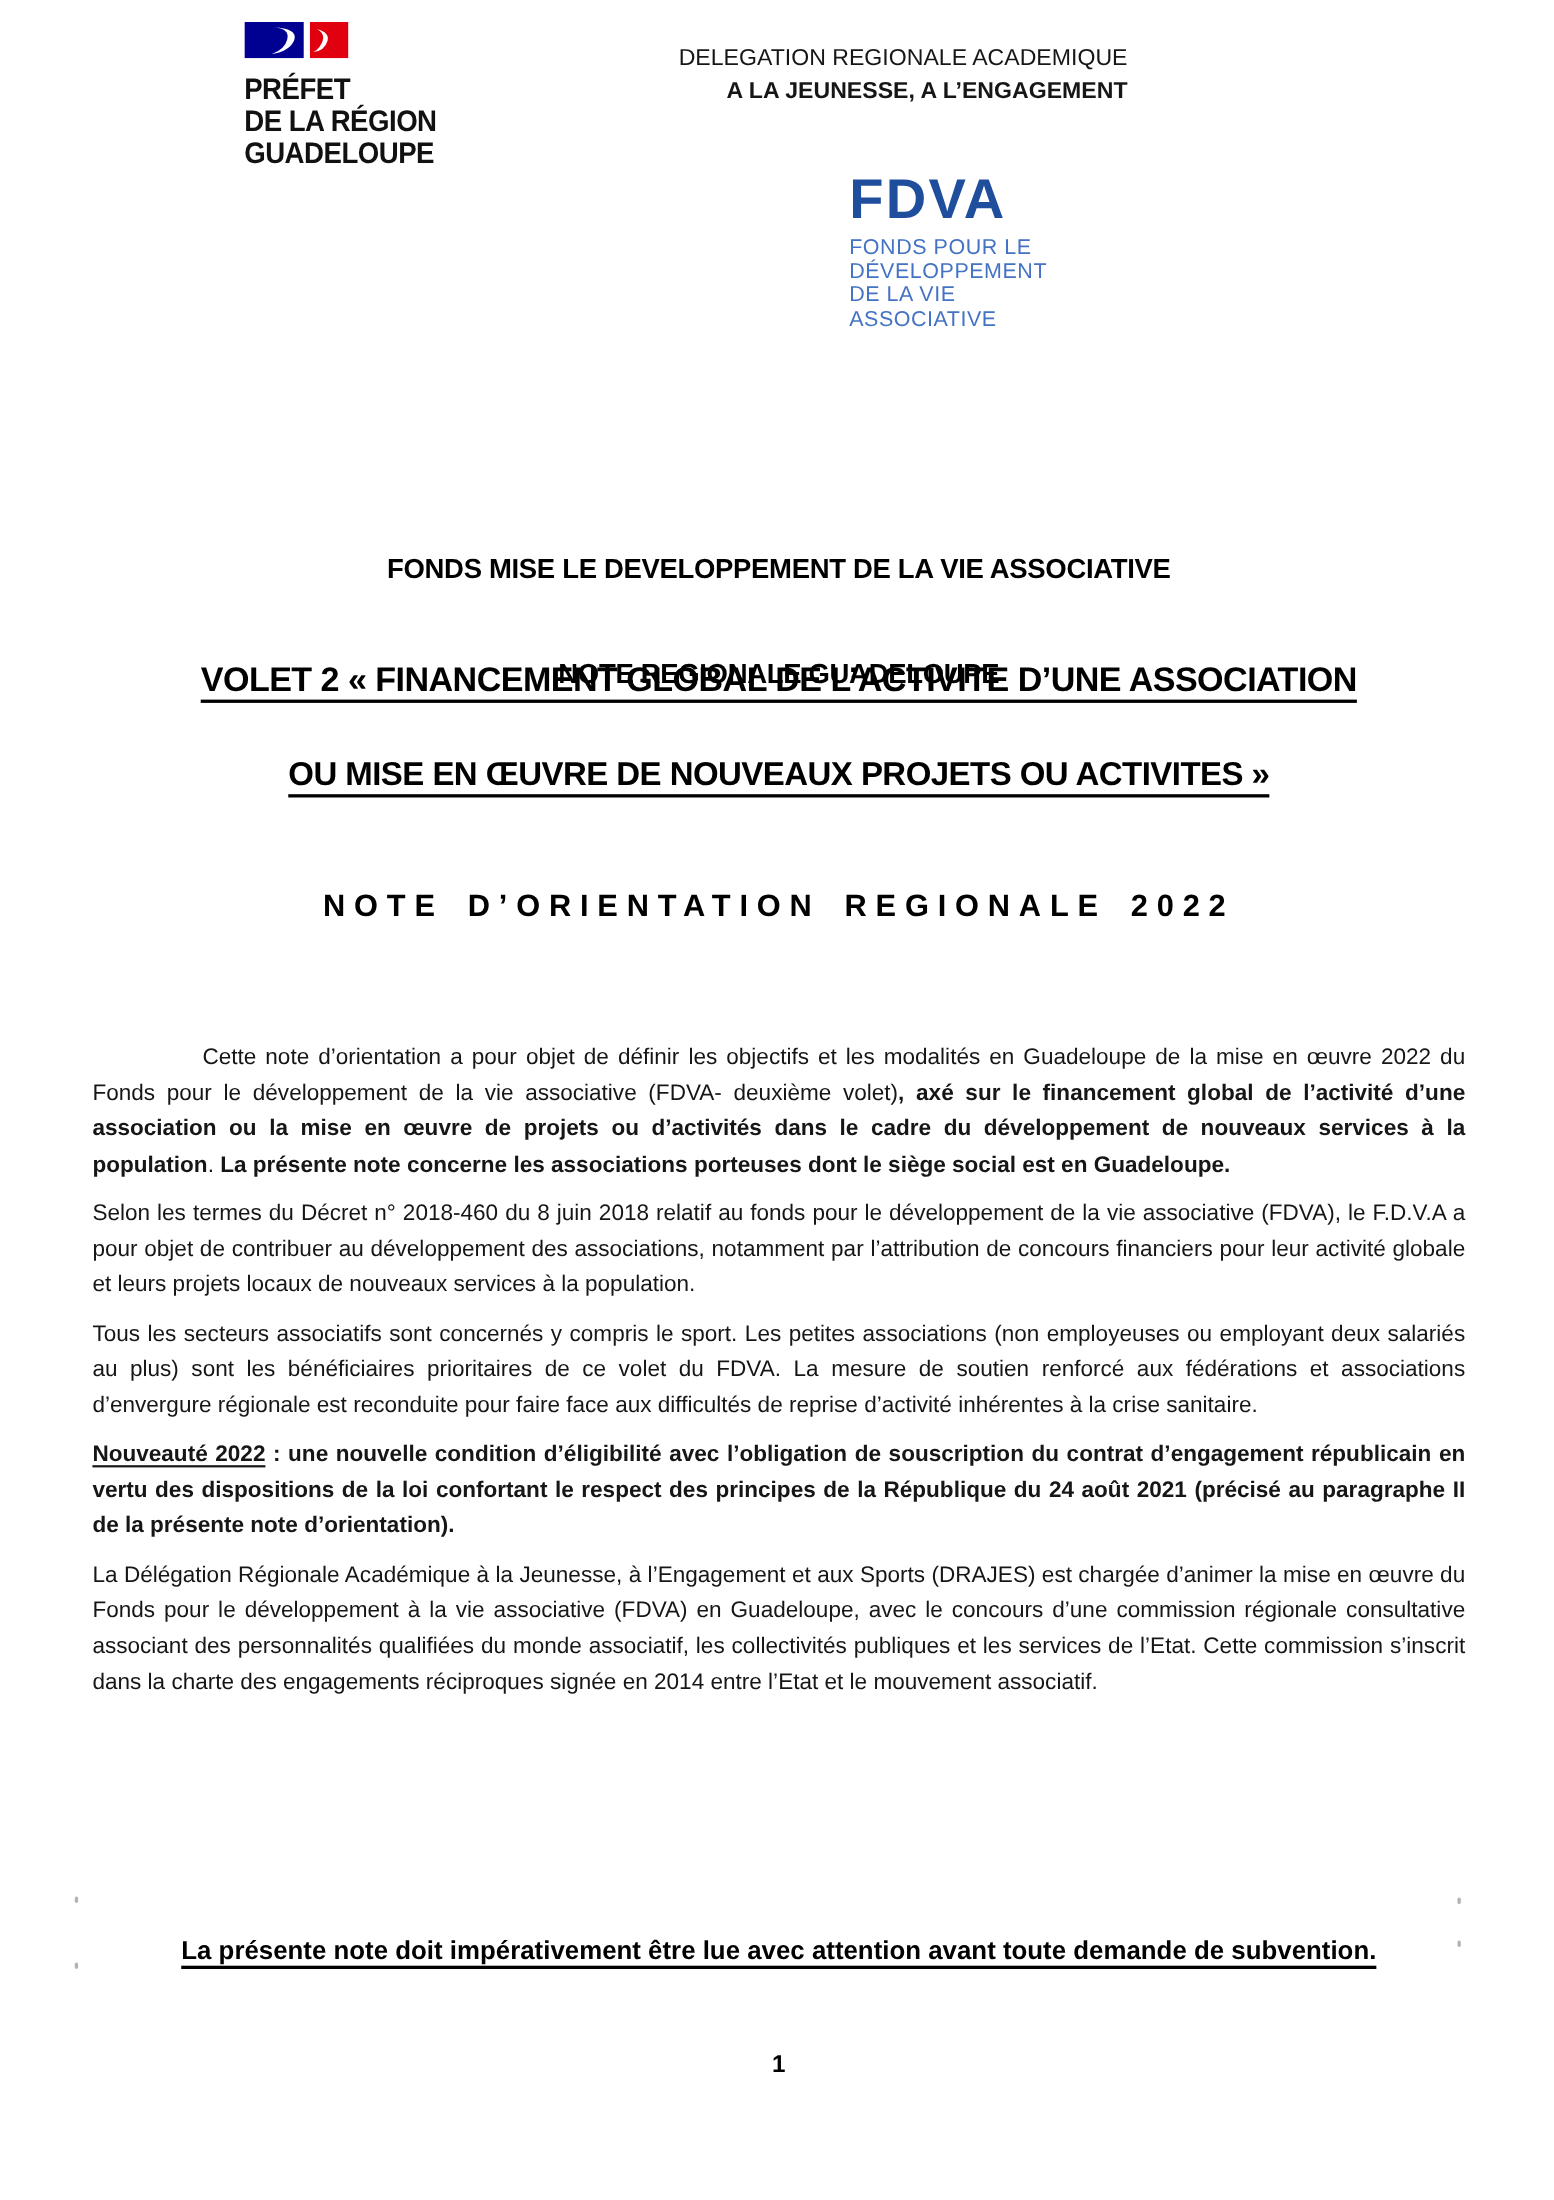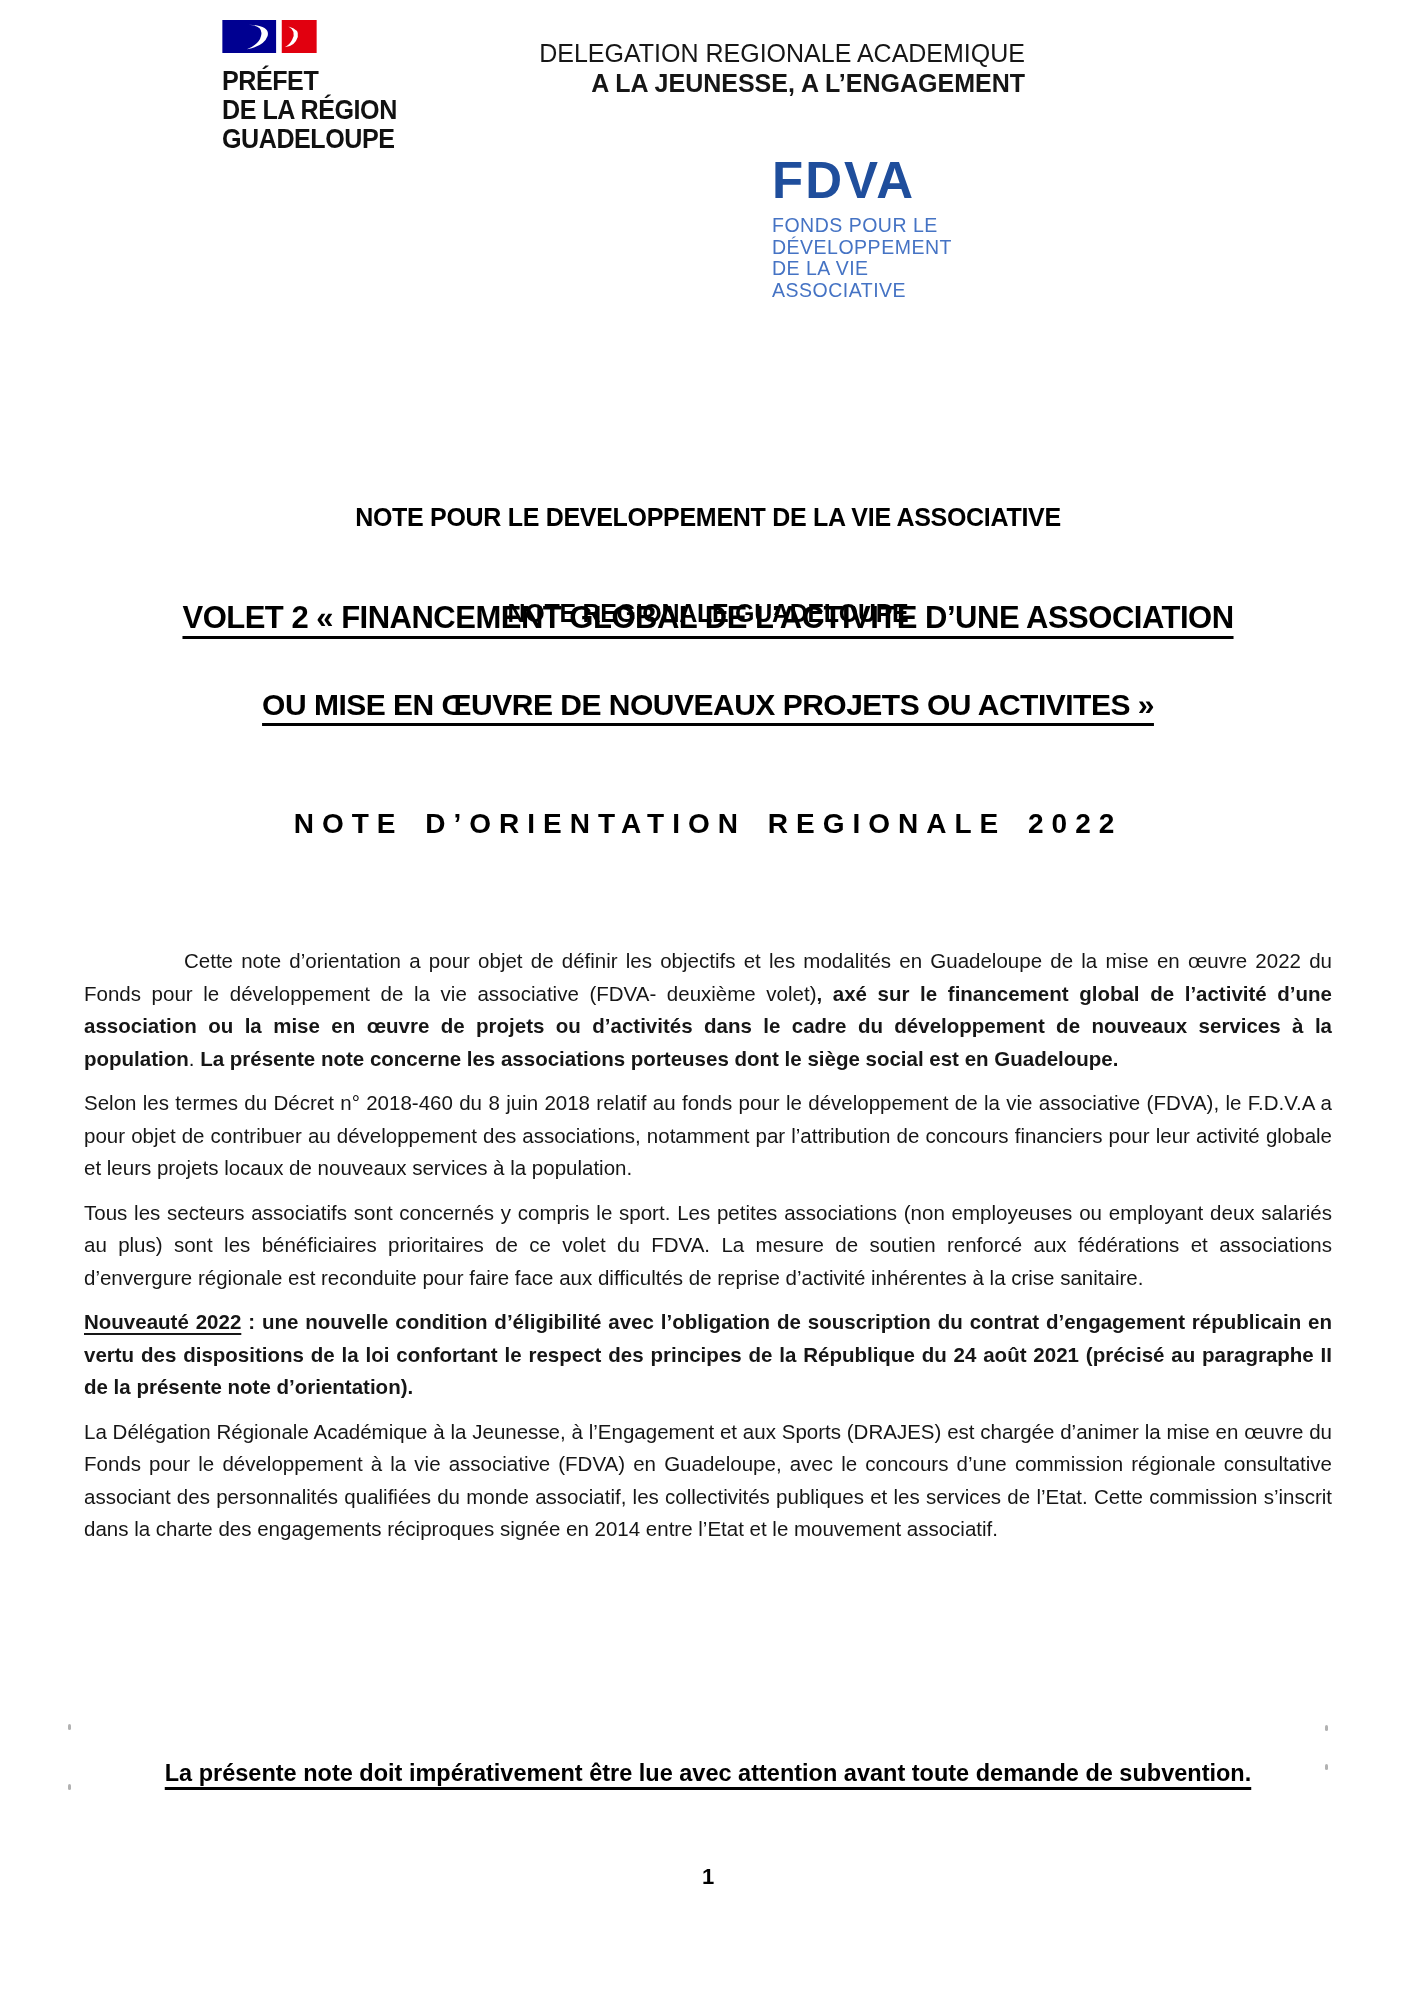--- a/index.html
+++ b/index.html
@@ -16,21 +16,21 @@
   .prefect{
     margin-top:14px;font-weight:bold;font-size:27px;line-height:29px;color:#111;
     letter-spacing:-0.5px;transform:scaleX(0.93);transform-origin:left top;white-space:nowrap;
   }
   .motto{
     margin-top:17px;font-family:"Liberation Serif",serif;font-style:italic;
     font-size:17px;line-height:19px;color:#222;
   }
 
   
-  .drajes-block{right:388px;top:38px;text-align:right;font-size:25px;line-height:30px;color:#161616;white-space:nowrap;}
+  .drajes-block{right:388px;top:38px;text-align:right;font-size:21px;line-height:30px;color:#161616;white-space:nowrap;}
   .drajes-bold{font-weight:bold;}
 
   
   .fdva-block{left:772px;top:155px;white-space:nowrap;}
   .fdva-acronym{font-size:51px;font-weight:bold;letter-spacing:2px;line-height:52px;}
   .fdva-sub{margin-top:8px;font-size:19.5px;line-height:21.5px;letter-spacing:0.5px;}
 
   
   .titles-col{left:84px;right:81px;text-align:center;color:#000;}
   .t-main{top:503px;font-size:25px;font-weight:bold;letter-spacing:-0.3px;}
@@ -87,21 +87,21 @@
 <div class="abs fdva-block">
   <div class="fdva-acronym" style="color:#1f4e9c">FDVA</div>
   <div class="fdva-sub" style="color:#4573c4">
     <div>FONDS POUR LE</div>
     <div>DÉVELOPPEMENT</div>
     <div>DE LA VIE</div>
     <div>ASSOCIATIVE</div>
   </div>
 </div>
 
-<div class="abs titles-col t-main">NOTE POUR LE DEVELOPPEMENT DE LA VIE ASSOCIATIVE</div>
+<div class="abs titles-col t-main">FONDS MISE LE DEVELOPPEMENT DE LA VIE ASSOCIATIVE</div>
 <div class="abs titles-col t-sub">NOTE REGIONALE GUADELOUPE</div>
 <div class="abs titles-col t-volet1">VOLET 2 « FINANCEMENT GLOBAL DE L’ACTIVITE D’UNE ASSOCIATION</div>
 <div class="abs titles-col t-volet2">OU MISE EN ŒUVRE DE NOUVEAUX PROJETS OU ACTIVITES »</div>
 <div class="abs titles-col t-orient">NOTE D’ORIENTATION REGIONALE 2022</div>
 
 <div class="abs body-col">
   <p class="p-indent"><span>Cette note d’orientation a pour objet de définir les objectifs et les modalités en Guadeloupe de la mise en œuvre 2022 du Fonds pour le développement de la vie associative (FDVA- deuxième volet)</span><span class="b">, axé sur le financement global de l’activité d’une association ou la mise en œuvre de projets ou d’activités dans le cadre du développement de nouveaux services à la population</span><span>. </span><span class="b">La présente note concerne les associations porteuses dont le siège social est en Guadeloupe.</span></p>
 
   <p>Selon les termes du Décret n° 2018-460 du 8 juin 2018 relatif au fonds pour le développement de la vie associative (FDVA), le F.D.V.A a pour objet de contribuer au développement des associations, notamment par l’attribution de concours financiers pour leur activité globale et leurs projets locaux de nouveaux services à la population.</p>
 

